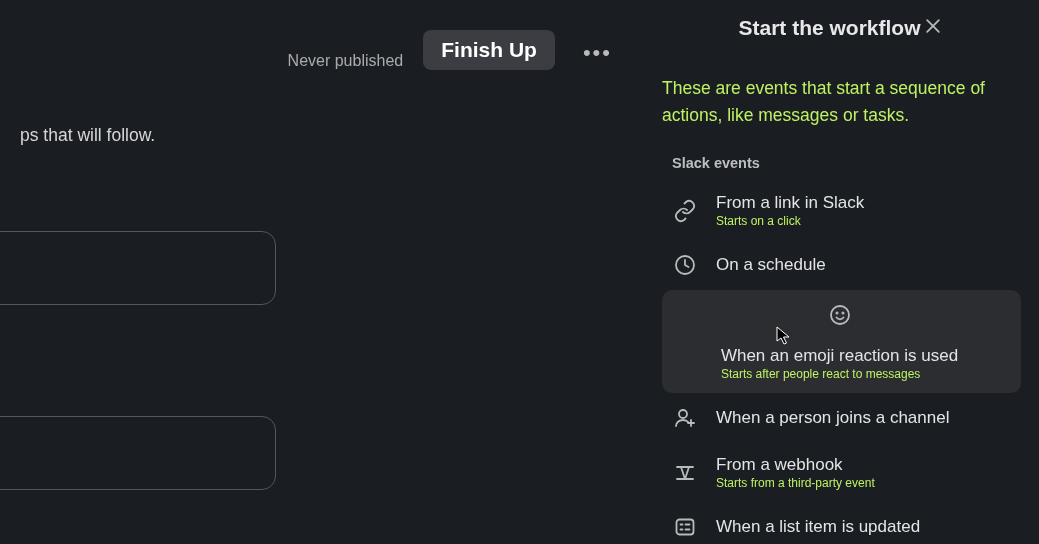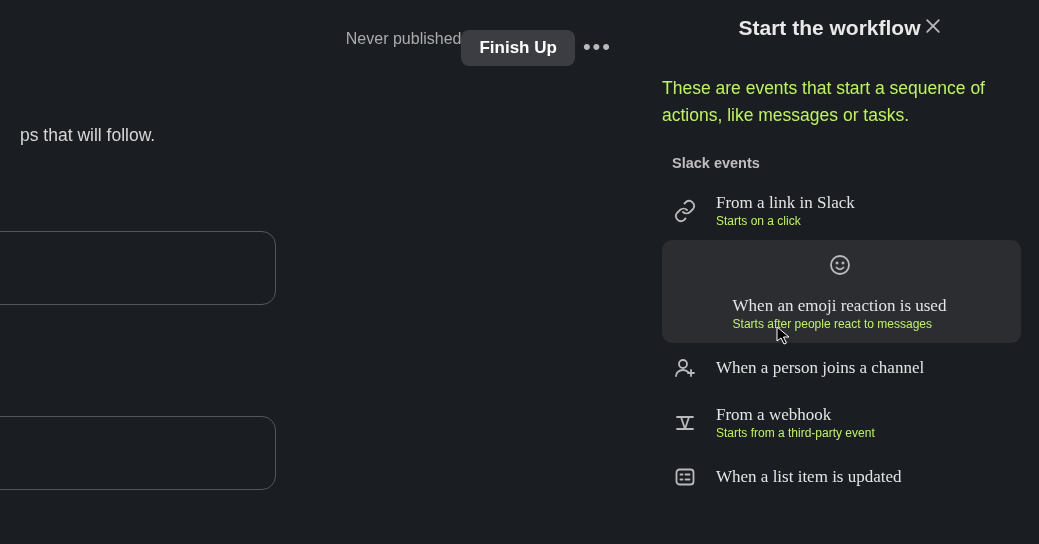--- a/index.html
+++ b/index.html
@@ -15,31 +15,31 @@
     left: 0;
     top: 0;
     width: 640px;
     height: 544px;
   }
   .top-actions {
     position: absolute;
     top: 30px;
     right: 20px;
     display: flex;
-    align-items: flex-start;
-    gap: 0;
+    align-items: flex-end;
+    gap: 20px;
   }
   .status-text {
     color: #ababad;
     font-size: 16px;
   }
   .finish-btn {
     background: #3b3d42;
     color: #ffffff;
-    font-size: 17px;
+    font-size: 21px;
     font-weight: 700;
     padding: 8px 18px;
     border: none;
     border-radius: 8px;
     cursor: pointer;
   }
   .more-btn {
     background: transparent;
     border: none;
     color: #b9b9bb;
@@ -133,21 +133,20 @@
     align-items: center;
     justify-content: center;
     color: #b9babc;
   }
   .event-icon svg { width: 24px; height: 24px; display: block; }
   .event-texts { display: flex; flex-direction: column; gap: 1px; }
   .event-title {
     color: #e3e4e5;
     font-size: 17px;
     font-weight: 400;
-    font-family: Liberation Serif, serif;
   }
   .event-sub {
     color: #bef264;
     font-size: 12px;
   }
   .cursor {
     position: absolute;
     top: 326px;
     left: 776px;
     width: 16px;
@@ -195,20 +194,31 @@
             <path d="M10 13a5 5 0 0 0 7 0l3-3a5 5 0 0 0-7-7l-1.5 1.5"></path>
             <path d="M14 11a5 5 0 0 0-7 0l-3 3a5 5 0 0 0 7 7l1.5-1.5"></path>
           </svg>
       </span>
       <div class="event-texts">
         <span class="event-title">From a link in Slack</span>
         <span class="event-sub">Starts on a click</span>
       </div>
     </div>
 
+    <div class="event-item">
+      <span class="event-icon">
+        <svg viewBox="0 0 24 24" fill="none" stroke="currentColor" stroke-width="1.8" stroke-linecap="round" stroke-linejoin="round">
+            <circle cx="12" cy="12" r="9"></circle>
+            <path d="M12 7v5l3.5 2"></path>
+          </svg>
+      </span>
+      <div class="event-texts">
+        <span class="event-title">On a schedule</span>
+      </div>
+    </div>
 
     <div class="event-item hovered">
       <span class="event-icon">
         <svg viewBox="0 0 24 24" fill="none" stroke="currentColor" stroke-width="1.8" stroke-linecap="round" stroke-linejoin="round">
             <circle cx="12" cy="12" r="9"></circle>
             <circle cx="9" cy="10" r="0.6" fill="currentColor"></circle>
             <circle cx="15" cy="10" r="0.6" fill="currentColor"></circle>
             <path d="M8.5 14.5c1 1.2 2.2 1.8 3.5 1.8s2.5-.6 3.5-1.8"></path>
           </svg>
       </span>

